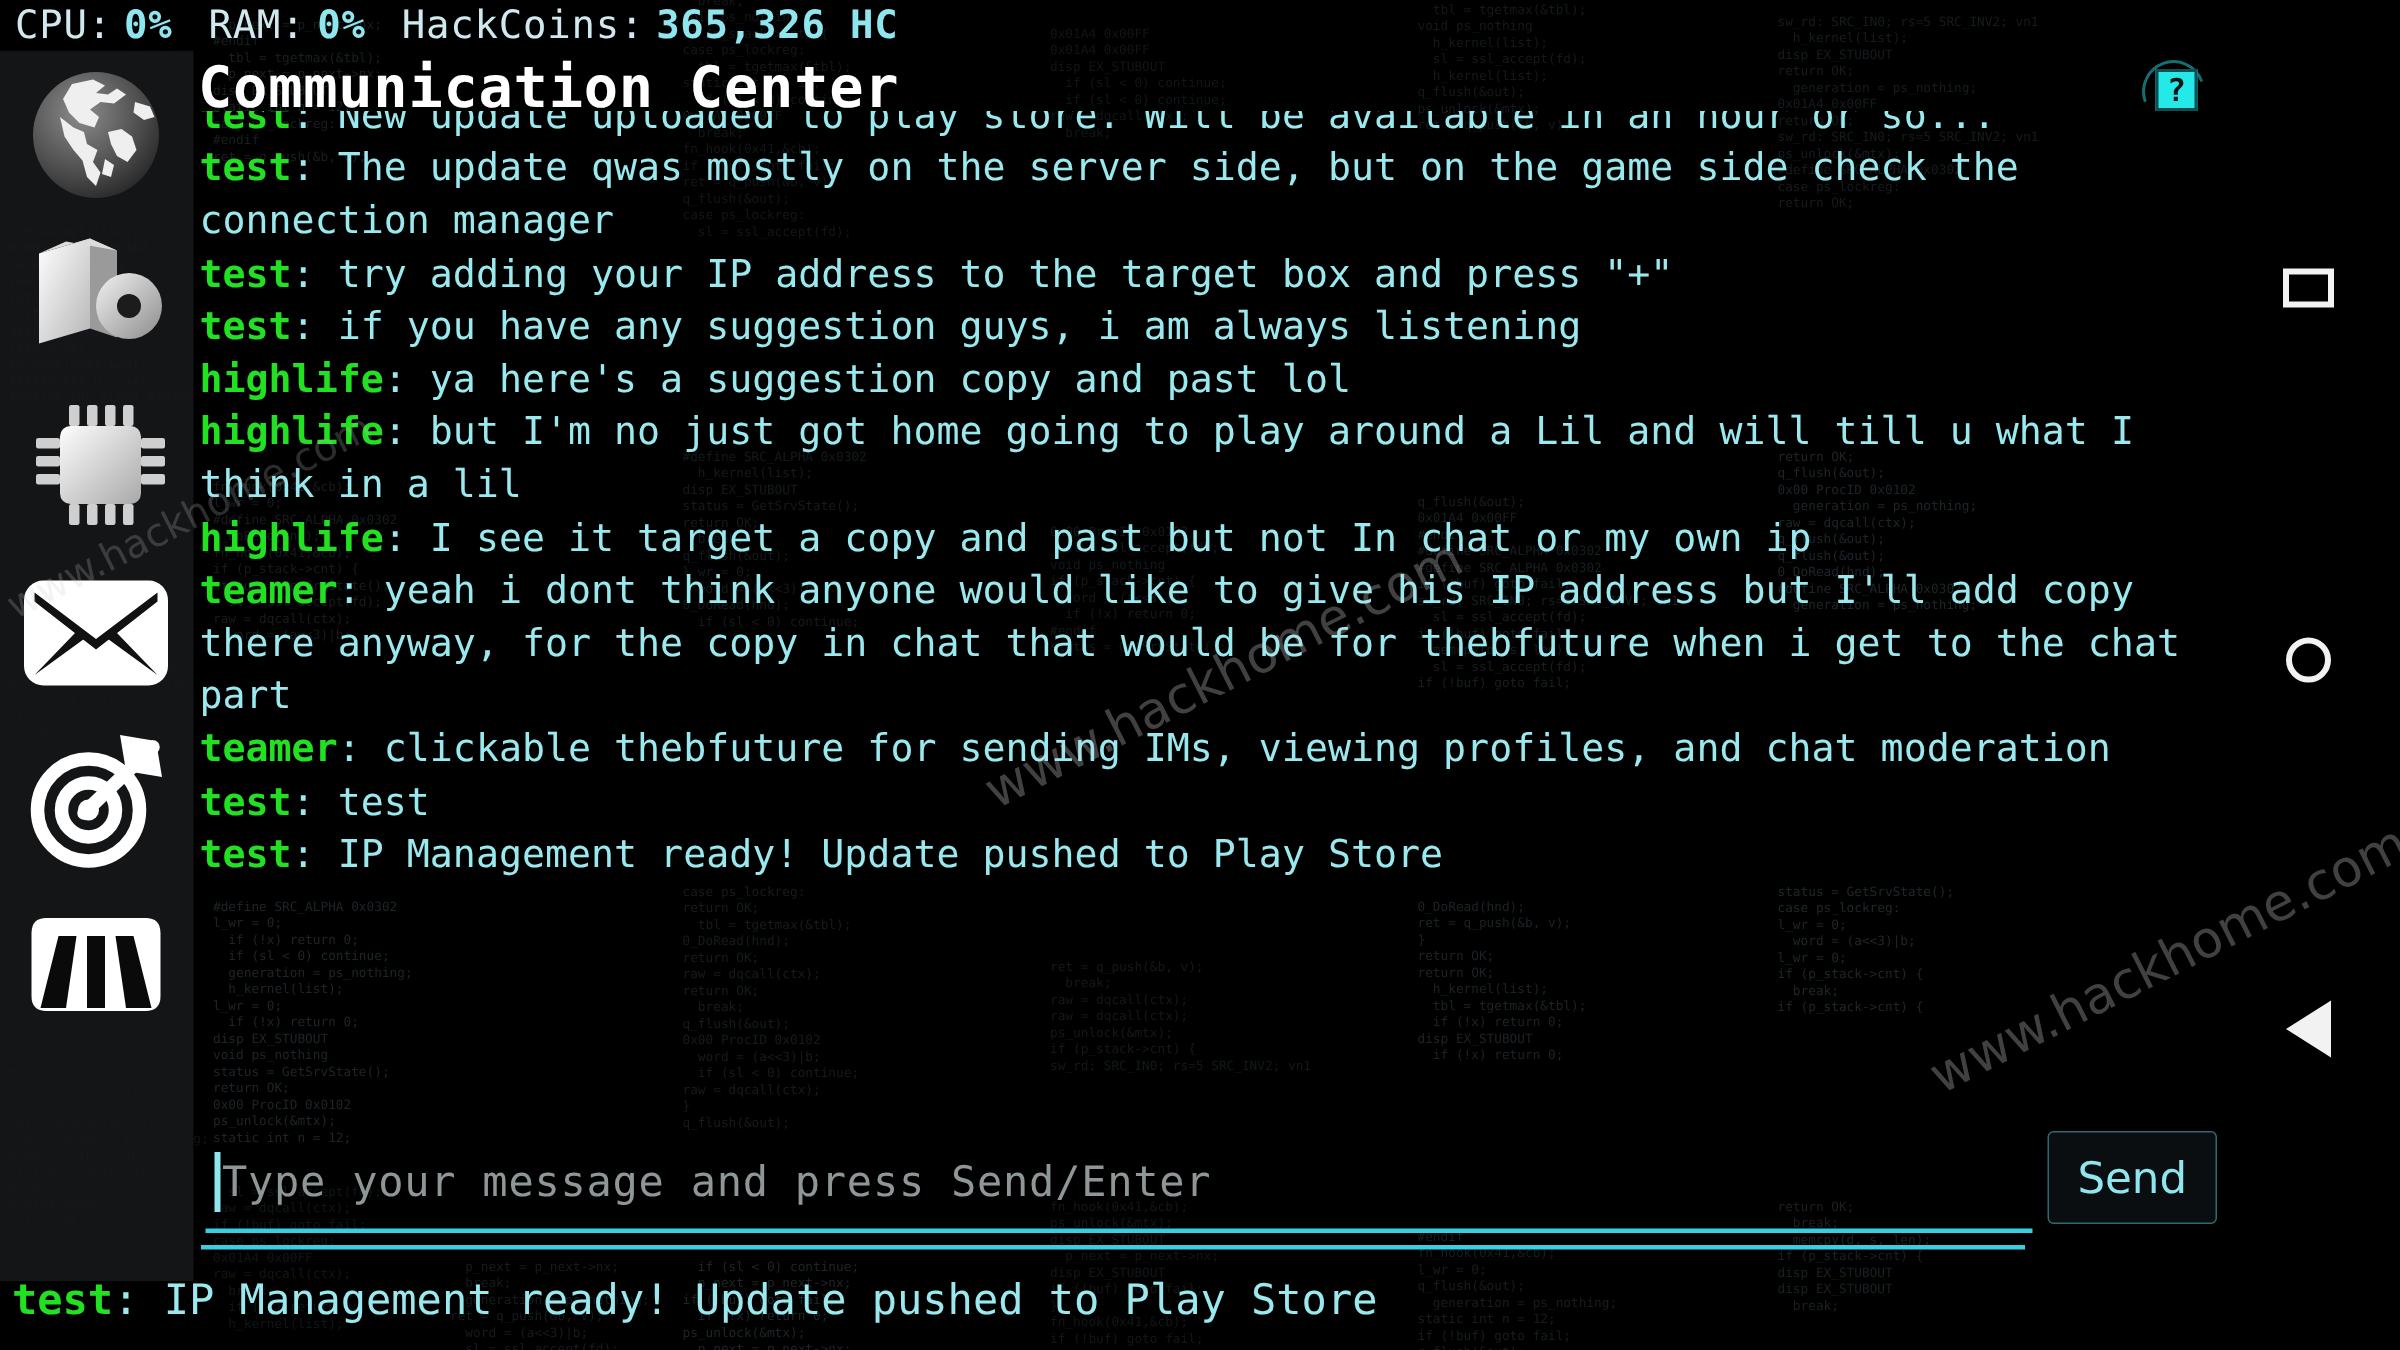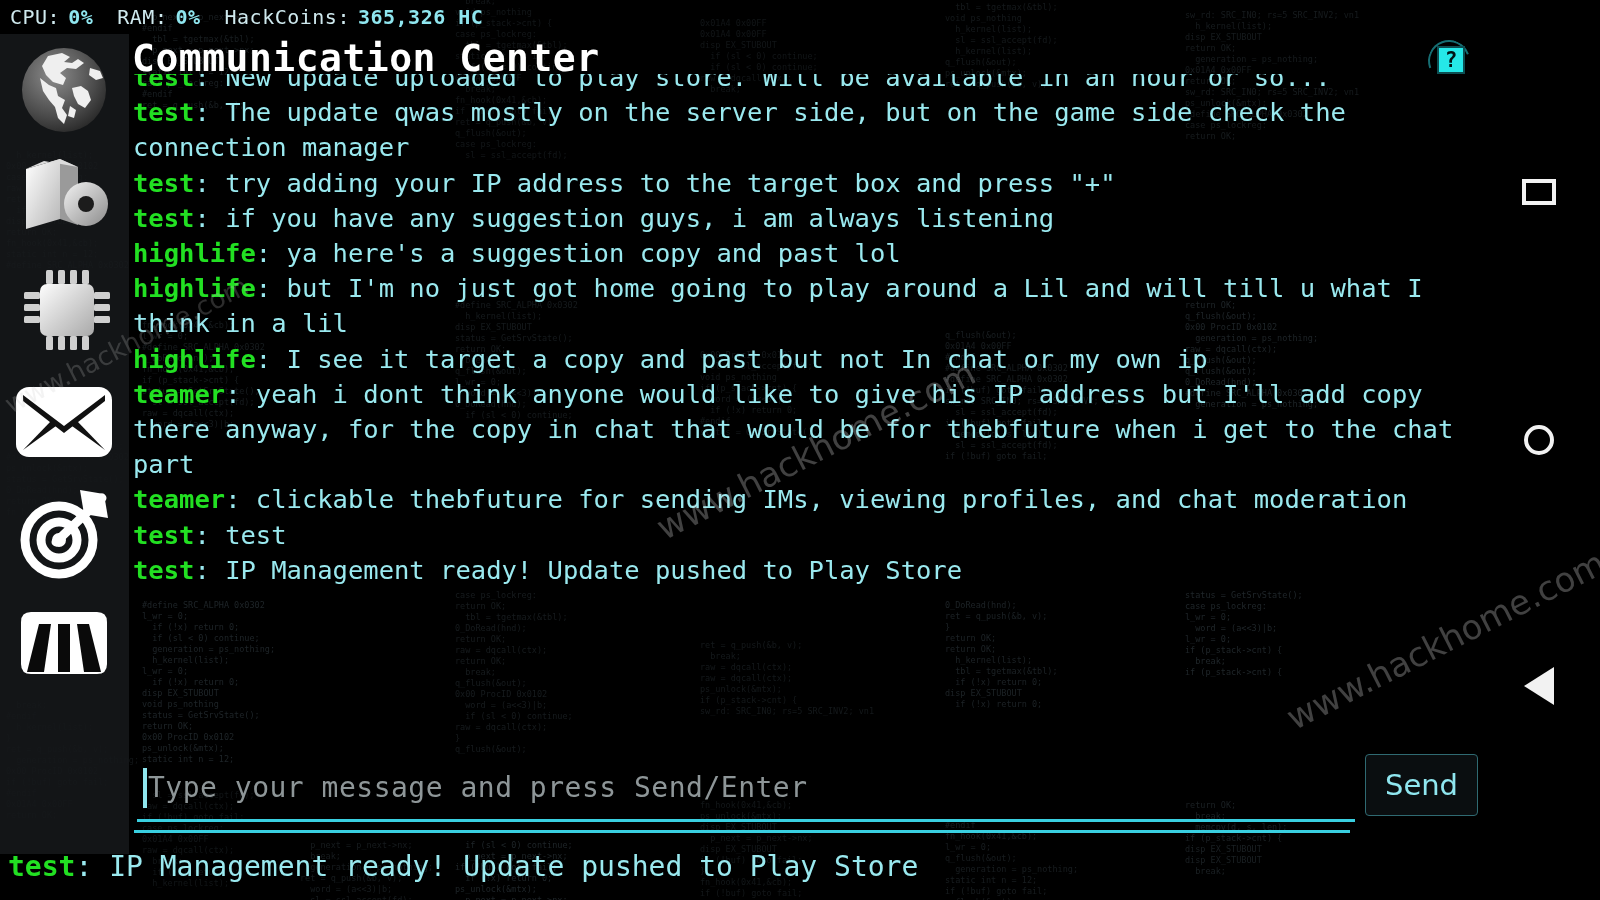--- a/index.html
+++ b/index.html
@@ -33,21 +33,21 @@
     opacity:.55;
   }
 
   
   .topbar {
     position:absolute; left:0; top:0;
     width:1478px; height:34px;
     display:flex; align-items:center;
     padding-left:10px;
     z-index:6;
-    font-size:20px;
+    font-size:26px;
     letter-spacing:.5px;
   }
   .topbar .stat { color:#cfe9ee; margin-right:8px; }
   .topbar .val  { color:#8fe6ef; font-weight:bold; margin-right:24px; }
 
   
   .header {
     position:absolute; left:0; top:34px;
     width:1478px; height:46px;
     z-index:6;

